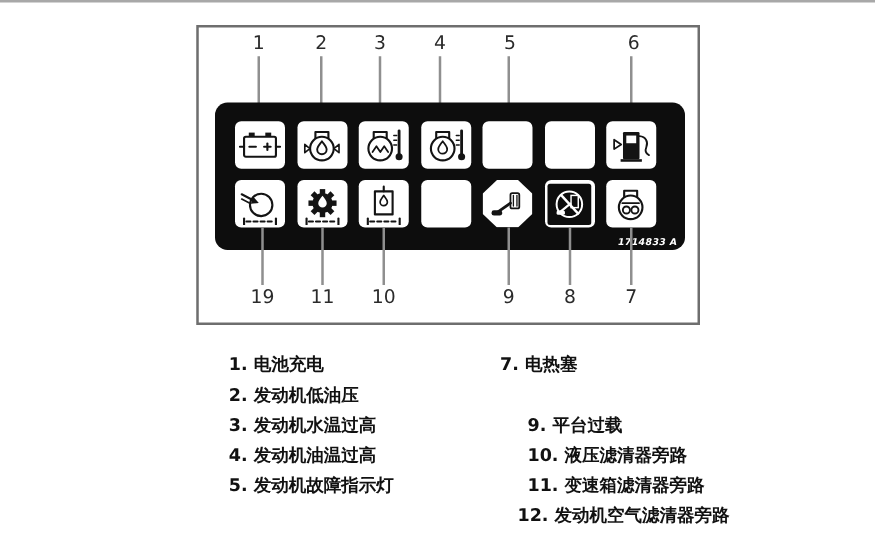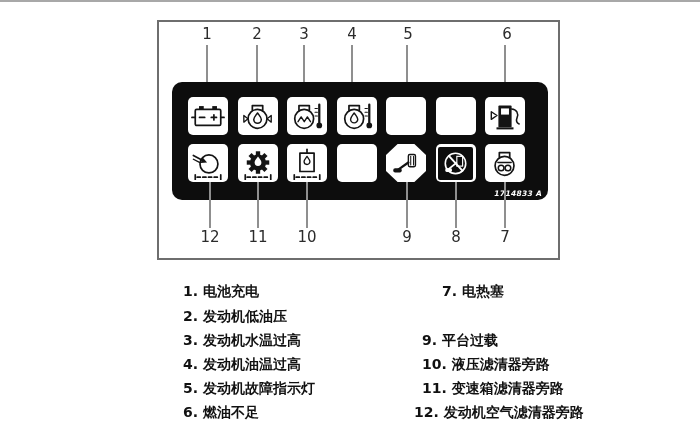--- a/index.html
+++ b/index.html
@@ -189,33 +189,32 @@
     <span class="part-label">1714833 A</span>
   </div>
 
   <div class="callout-line" style="left:209px;top:182px;height:46px"></div>
   <div class="callout-line" style="left:257px;top:182px;height:46px"></div>
   <div class="callout-line" style="left:306px;top:182px;height:46px"></div>
   <div class="callout-line" style="left:406px;top:182px;height:46px"></div>
   <div class="callout-line" style="left:455px;top:182px;height:46px"></div>
   <div class="callout-line" style="left:504px;top:182px;height:46px"></div>
 
-  <span class="callout-num" style="left:210px;top:229px">12</span>
+  <span class="callout-num" style="left:210px;top:229px">19</span>
   <span class="callout-num" style="left:258px;top:229px">11</span>
   <span class="callout-num" style="left:307px;top:229px">10</span>
   <span class="callout-num" style="left:407px;top:229px">9</span>
   <span class="callout-num" style="left:456px;top:229px">8</span>
   <span class="callout-num" style="left:505px;top:229px">7</span>
 
   <span class="legend-item" style="left:183px;top:283px">1. 电池充电</span>
   <span class="legend-item" style="left:183px;top:308px">2. 发动机低油压</span>
   <span class="legend-item" style="left:183px;top:332px">3. 发动机水温过高</span>
   <span class="legend-item" style="left:183px;top:356px">4. 发动机油温过高</span>
   <span class="legend-item" style="left:183px;top:380px">5. 发动机故障指示灯</span>
-  <span class="legend-item" style="left:183px;top:404px">6. 燃油不足</span>
-
-  <span class="legend-item" style="left:442px;top:283px">7. 电热塞</span>
+
+  <span class="legend-item" style="left:400px;top:283px">7. 电热塞</span>
   <span class="legend-item" style="left:422px;top:332px">9. 平台过载</span>
   <span class="legend-item" style="left:422px;top:356px">10. 液压滤清器旁路</span>
   <span class="legend-item" style="left:422px;top:380px">11. 变速箱滤清器旁路</span>
   <span class="legend-item" style="left:414px;top:404px">12. 发动机空气滤清器旁路</span>
 
 </div>
 
 </body></html>

